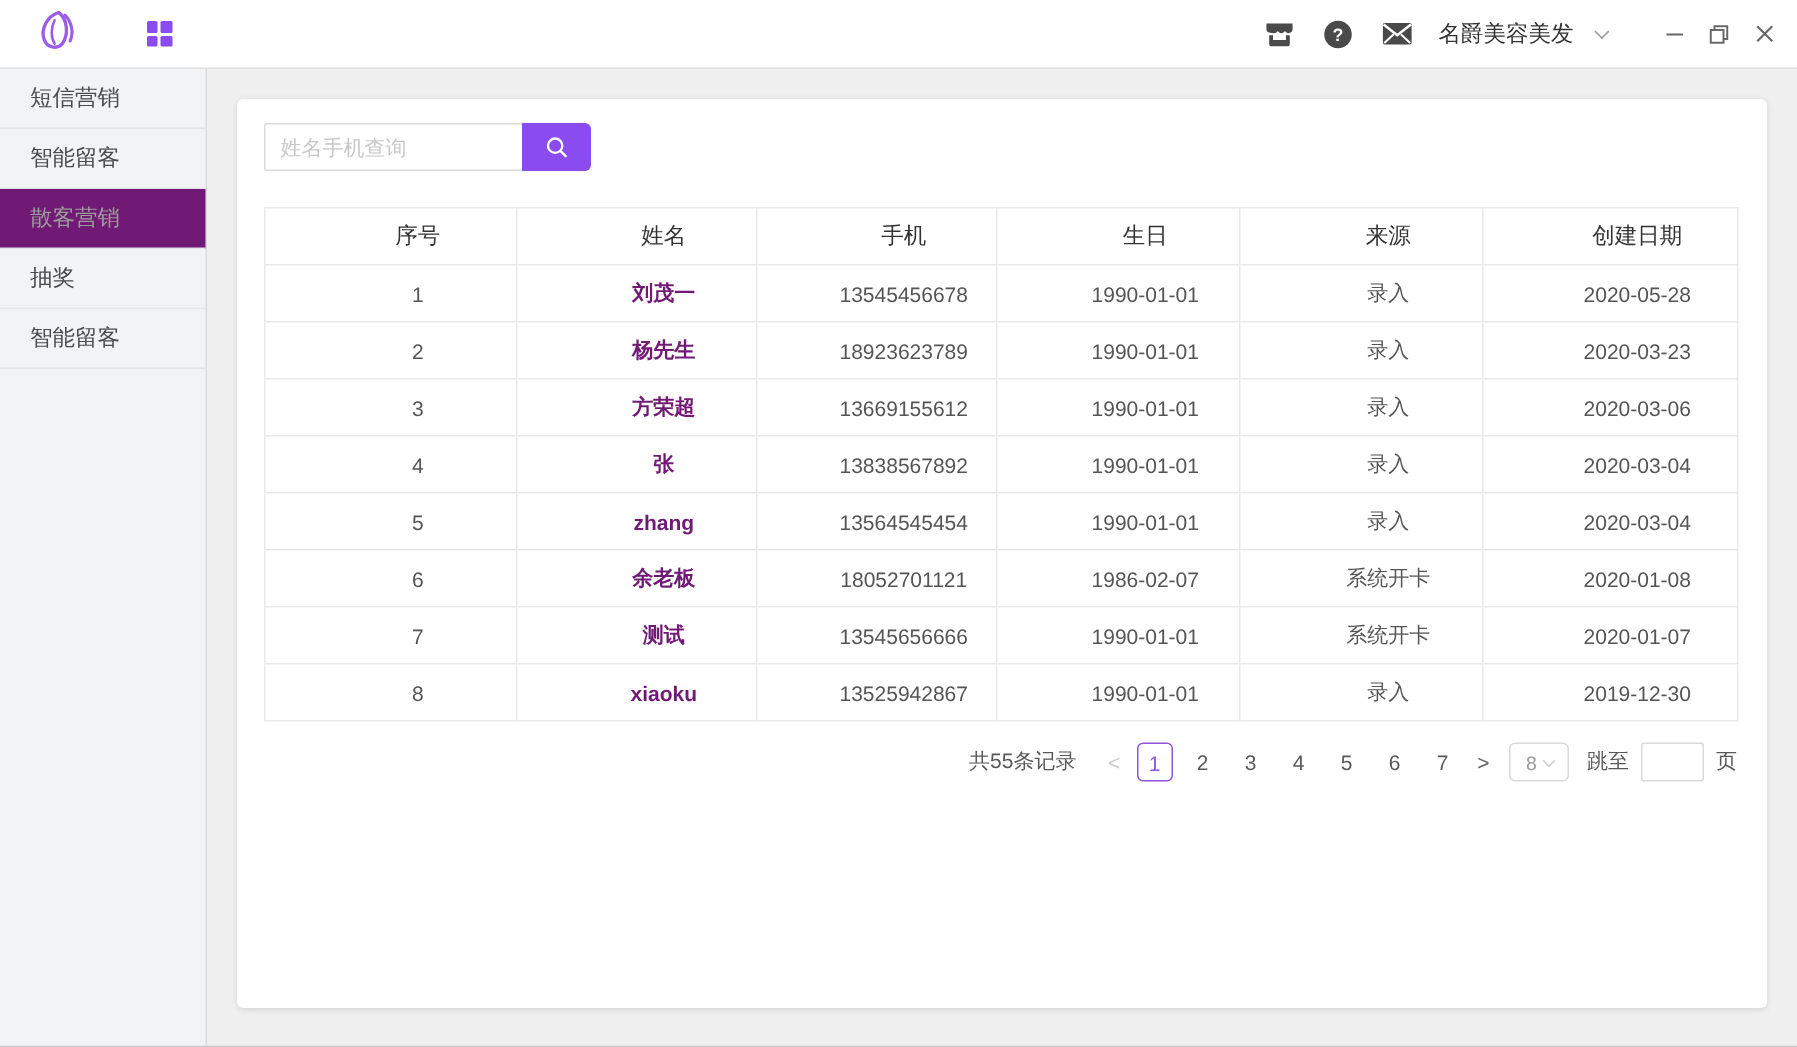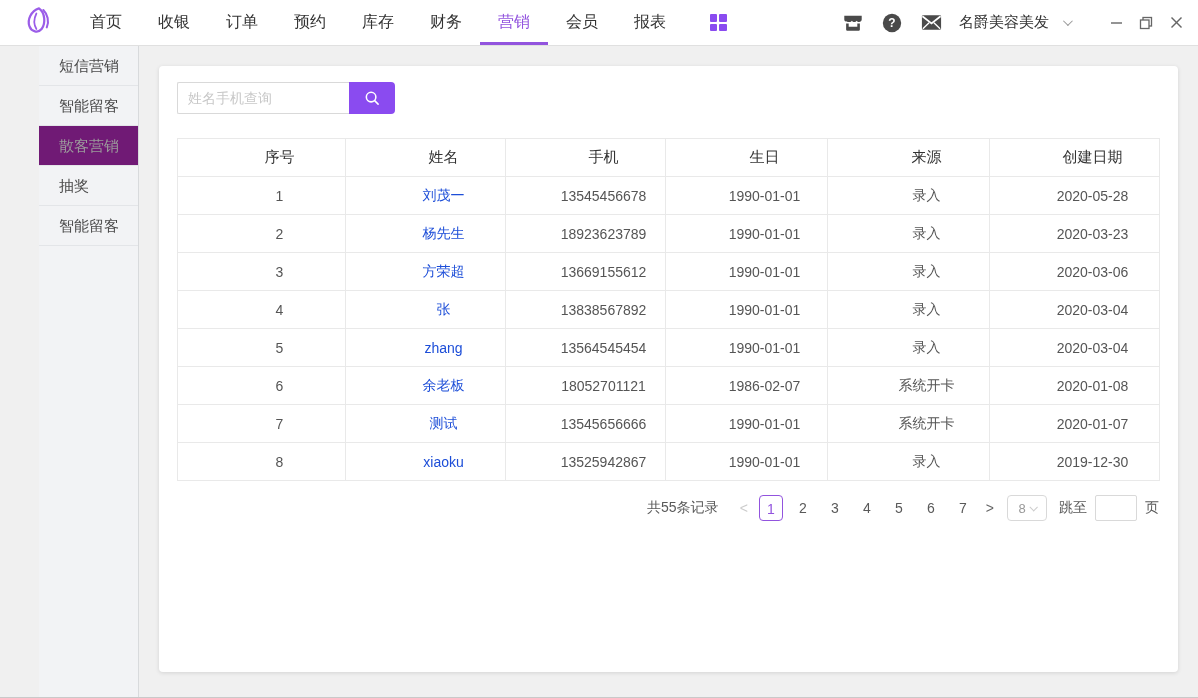--- a/index.html
+++ b/index.html
@@ -18,39 +18,39 @@
   .grid-icon span { background:#8a4bf0; border-radius:1px; }
   .nav-right { margin-left:auto; display:flex; align-items:center; padding-right:14px; }
   .top-icons { display:flex; align-items:center; gap:15px; }
   .top-icon { width:24px; height:24px; display:flex; align-items:center; justify-content:center; cursor:pointer; }
   .company { display:flex; align-items:center; gap:14px; margin-left:16px; font-size:15px; color:#333; cursor:pointer; }
   .chev { width:7px; height:7px; border-right:1.5px solid #999; border-bottom:1.5px solid #999; transform:rotate(45deg) translateY(-2px); display:inline-block; }
   .win-controls { display:flex; align-items:center; gap:14px; margin-left:38px; }
   .win-btn { width:16px; height:16px; display:flex; align-items:center; justify-content:center; color:#666; cursor:pointer; }
 
   
-  .main { display:flex; height:652px;margin-left:39px; }
+  .main { display:flex; height:652px; }
   .sidebar { width:138px; background:#f2f3f5; border-right:1px solid #d8dadc; }
   .side-item { height:40px; line-height:40px; padding-left:20px; font-size:15px; color:#4a4a4a; border-bottom:1px solid #e3e5e8; cursor:pointer; }
   .side-item.active { background:#701a75; color:#9c9c9c; }
   .content { flex:1; background:#f0f0f0; padding:20px; }
   .card { background:#fff; border-radius:4px; height:606px; box-shadow:0 1px 4px rgba(0,0,0,.12); padding:16px 18px; }
 
   
   .search-row { display:flex; }
   .search-input { width:172px; height:32px; border:1px solid #d9d9d9; border-right:none; border-radius:2px 0 0 2px; padding:0 10px; font-size:14px; color:#555; outline:none; font-family:inherit; }
   .search-input::placeholder { color:#c8c8c8; }
   .search-btn { width:46px; height:32px; background:#8a4bf0; border:none; border-radius:0 4px 4px 0; display:flex; align-items:center; justify-content:center; cursor:pointer; }
 
   
   table { width:982px; margin-top:24px; border-collapse:collapse; table-layout:fixed; }
   th, td { border:1px solid #e9e9e9; height:38px; text-align:center; font-weight:normal;padding-left:36px; }
   th { font-size:15px; color:#333; }
   td { font-size:14px; color:#555; }
-  td .name-link { color:#1d4ed8; cursor:pointer; }
+  td .name-link { color:#701a75; cursor:pointer;font-weight:bold; }
 
   
   .pager { width:982px; margin-top:14px; display:flex; justify-content:flex-end; align-items:center; font-size:14px; color:#666; }
   .pager .total { margin-right:14px; color:#595959; }
   .pg-arrow { padding:0 7px; cursor:pointer; color:#666; font-size:14px; }
   .pg-arrow.disabled { color:#ccc; cursor:default; }
   .pg-num { min-width:24px; height:26px; line-height:26px; text-align:center; margin:0 4px; cursor:pointer; color:#595959; }
   .pg-num.active { border:1px solid #9254de; border-radius:4px; color:#9254de; width:24px; }
   .pg-size { width:40px; height:26px; border:1px solid #d9d9d9; border-radius:4px; display:flex; align-items:center; justify-content:center; gap:4px; color:#999; font-size:13px; margin:0 8px 0 6px; cursor:pointer; background:#fff; }
   .pg-size .chev { border-color:#ccc; width:6px; height:6px; transform:rotate(45deg) translateY(-1px); }
@@ -62,31 +62,20 @@
 <body>
 
 <div class="navbar">
   <div class="logo-wrap">
     <svg width="38" height="38" viewBox="0 0 44 44">
       <path d="M22 5 C13 8 8 18 11 26 C13 32 21 34 25 29 C30 22 29 10 22 5 Z" fill="none" stroke="#9b5de8" stroke-width="2.6" stroke-linejoin="round"></path>
       <path d="M19 11 C16 17 16 24 19 29" fill="none" stroke="#9b5de8" stroke-width="2" stroke-linecap="round"></path>
       <path d="M27 7 C32 12 34 20 31 27" fill="none" stroke="#9b5de8" stroke-width="2.4" stroke-linecap="round"></path>
     </svg>
   </div>
-  <div class="nav-items">
-      <div class="nav-item">首页</div>
-      <div class="nav-item">收银</div>
-      <div class="nav-item">订单</div>
-      <div class="nav-item">预约</div>
-      <div class="nav-item">库存</div>
-      <div class="nav-item">财务</div>
-      <div class="nav-item active">营销</div>
-      <div class="nav-item">会员</div>
-      <div class="nav-item">报表</div>
-    </div>
   <div class="apps-slot">
     <span class="grid-icon">
         <span></span>
         <span></span>
         <span></span>
         <span></span>
       </span>
   </div>
 
   <div class="nav-right">

